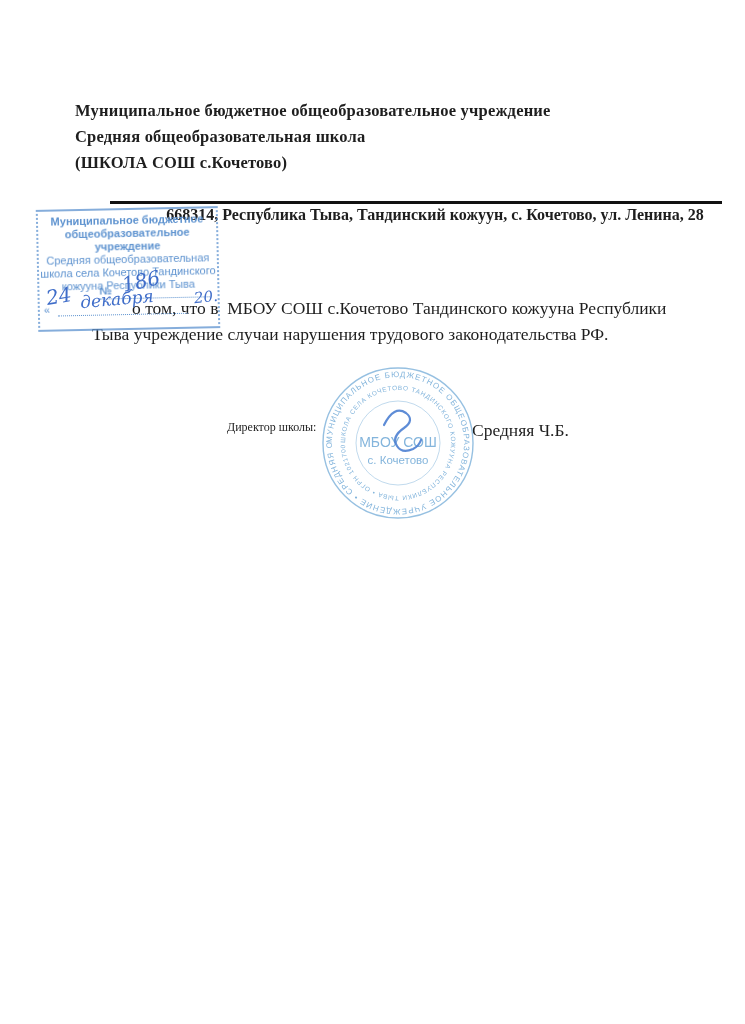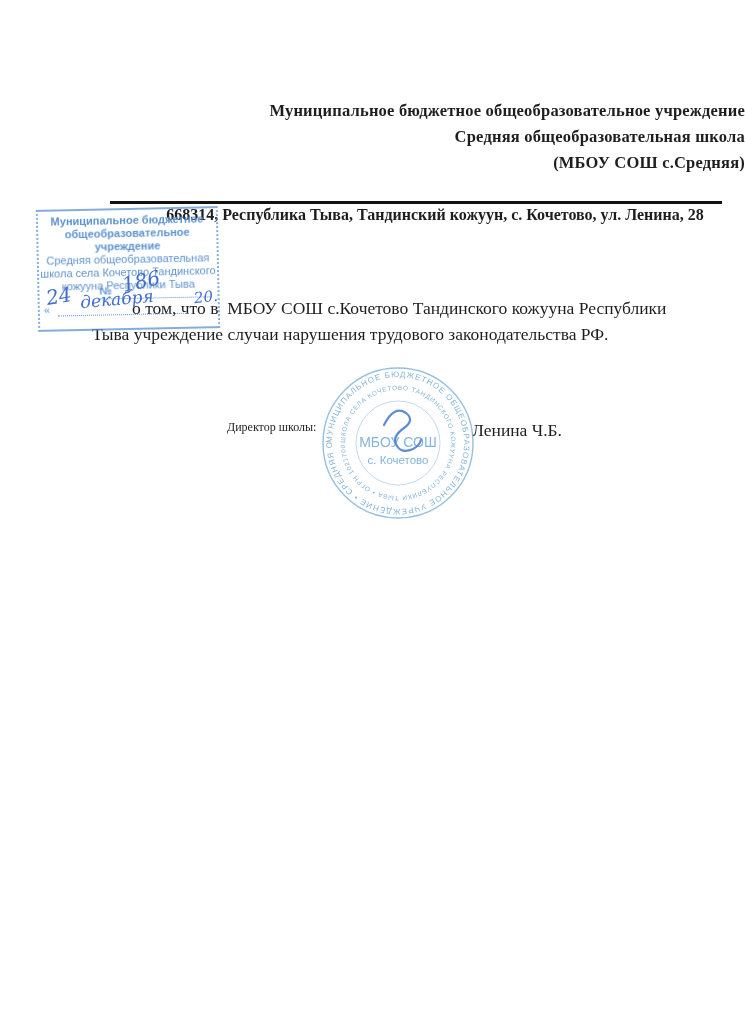--- a/index.html
+++ b/index.html
@@ -4,21 +4,21 @@
 <style>
   html,body{margin:0;padding:0;background:#e8e8e8;}
   #canvas{
     position:relative;width:745px;height:1024px;background:#ffffff;
     font-family:"Liberation Serif", serif;color:#1e1e1e;overflow:hidden;
     margin:0 auto;
   }
   .abs{position:absolute;}
 
   
-  .header-block{left:75px;top:98px;width:670px;text-align:right;
+  .header-block{left:75px;top:98px;width:670px;text-align:left;
     font-weight:bold;font-size:16.5px;line-height:26px;letter-spacing:.2px;}
   .rule{left:110px;top:201px;width:612px;height:3px;background:#111;}
   .address-block{left:125px;top:205px;width:620px;text-align:center;
     font-weight:bold;font-size:16px;line-height:20px;}
   .email-row{left:90px;top:227px;width:620px;text-align:center;
     font-weight:bold;font-size:15.5px;}
   .email-row span{text-decoration:underline;}
   .title-row{left:90px;top:258px;width:620px;text-align:center;
     font-weight:bold;font-size:17.5px;letter-spacing:1px;}
   .body-line1{left:132px;top:298px;font-size:17.5px;white-space:pre;}
@@ -54,21 +54,21 @@
   .round-stamp svg{display:block;filter:blur(.35px);}
 </style>
 </head>
 <body>
 
 <div id="canvas">
 
   <div class="abs header-block">
     <div>Муниципальное бюджетное общеобразовательное учреждение</div>
     <div>Средняя общеобразовательная школа</div>
-    <div>(МБОУ СОШ с.Средняя)</div>
+    <div>(ШКОЛА СОШ с.Кочетово)</div>
   </div>
 
   <div class="abs rule"></div>
 
   <div class="abs address-block">668314, Республика Тыва, Тандинский кожуун, с. Кочетово, ул. Ленина, 28</div>
 
 
 
   <div class="abs body-line1">о том, что в  МБОУ СОШ с.Кочетово Тандинского кожууна Республики</div>
   <div class="abs body-line2">Тыва учреждение случаи нарушения трудового законодательства РФ.</div>
@@ -87,21 +87,21 @@
       <span class="cs-date-line"></span>
     </div>
   </div>
 
   <div class="abs ink ink-186">186</div>
   <div class="abs ink ink-24">24</div>
   <div class="abs ink ink-month">декабря</div>
   <div class="abs ink ink-year">20.</div>
 
   <div class="abs sig-role">Директор школы:</div>
-  <div class="abs sig-name">Ленина Ч.Б.</div>
+  <div class="abs sig-name">Средняя Ч.Б.</div>
 
   <div class="abs round-stamp">
     <svg width="160" height="160" viewBox="0 0 160 160">
       <defs>
         <path id="ringOuter" d="M 14,80 A 66,66 0 1,1 146,80 A 66,66 0 1,1 14,80"></path>
         <path id="ringInner" d="M 27,80 A 53,53 0 1,1 133,80 A 53,53 0 1,1 27,80"></path>
       </defs>
       <circle cx="80" cy="80" r="75" fill="none" stroke="#84b5dc" stroke-width="1.4" opacity=".85"></circle>
       <circle cx="80" cy="80" r="42" fill="none" stroke="#84b5dc" stroke-width="1" opacity=".5"></circle>
       <text fill="#84b5dc" font-size="8" letter-spacing="1" font-family="Liberation Sans, sans-serif">

